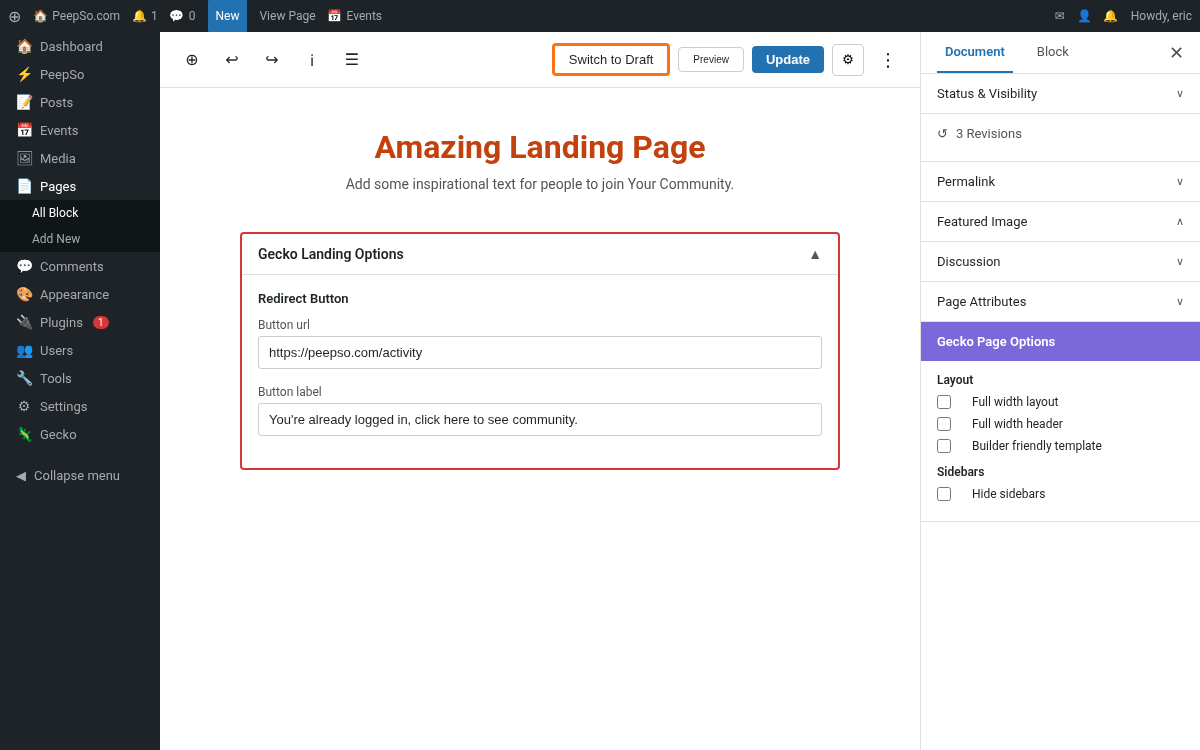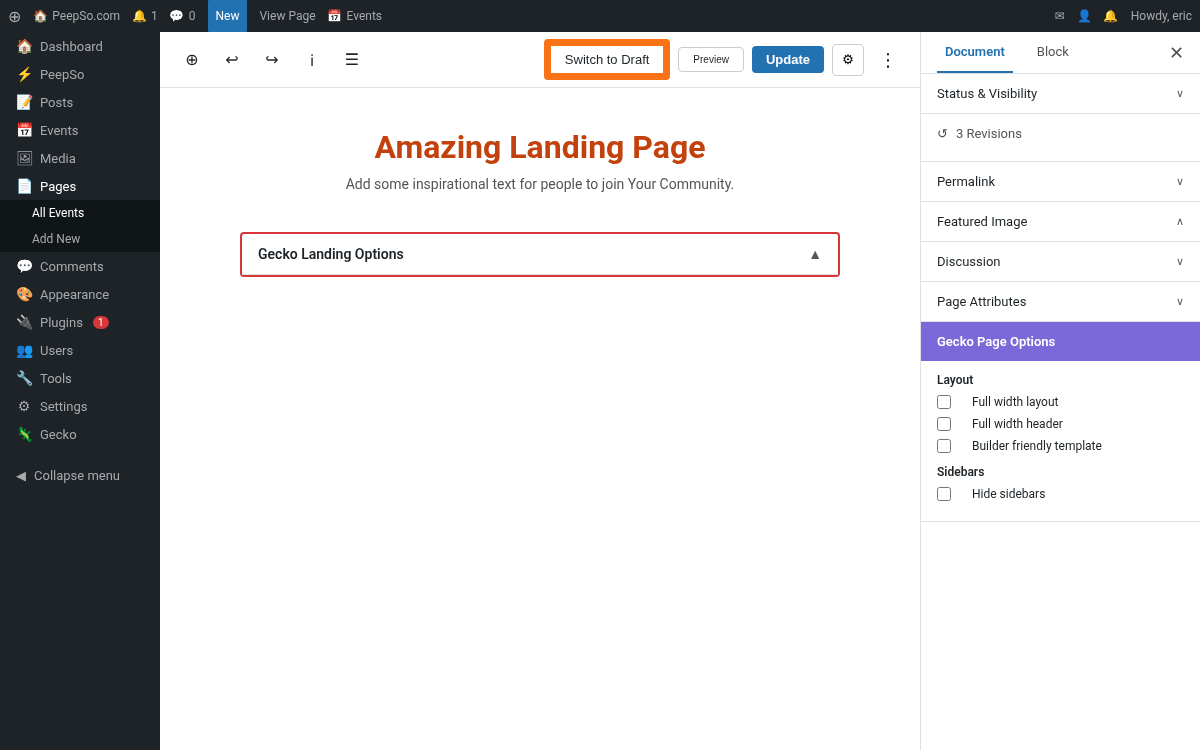--- a/index.html
+++ b/index.html
@@ -83,21 +83,21 @@
       cursor: pointer;
       border-radius: 4px;
       display: flex;
       align-items: center;
       justify-content: center;
       font-size: 16px;
       color: #1d2327;
     }
     .toolbar-spacer { flex: 1; }
     .toolbar-right { display: flex; align-items: center; gap: 8px; }
-    .btn-switch-draft { background: transparent; border: 7px solid #f97316; border-radius: 4px; padding: 6px 14px; cursor: pointer; font-size: 13px; color: #1d2327; }
+    .btn-switch-draft { background: transparent; border: 3px solid #f97316; border-radius: 4px; padding: 6px 14px; cursor: pointer; font-size: 13px; color: #1d2327; }
     .btn-preview { background: transparent; border: 1px solid #ccc; border-radius: 4px; padding: 6px 14px; cursor: pointer; font-size: 10px; color: #1d2327; }
     .btn-update { background: #2271b1; color: #fff; border: none; border-radius: 4px; padding: 6px 14px; cursor: pointer; font-size: 13px; font-weight: 600; }
     .btn-settings-gear { width: 32px; height: 32px; border: 1px solid #ccc; border-radius: 4px; background: transparent; cursor: pointer; display: flex; align-items: center; justify-content: center; }
     .btn-more { width: 32px; height: 32px; background: transparent; border: none; cursor: pointer; display: flex; align-items: center; justify-content: center; font-size: 18px; }
 
     
     #editor-content {
       flex: 1;
       overflow-y: auto;
       padding: 40px 80px;
@@ -307,21 +307,21 @@
     <div class="sidebar-item">
       <span class="sidebar-icon">🖼</span>
       <span>Media</span>
     </div>
     <div class="sidebar-item active-parent" style="color:#fff;">
       <span class="sidebar-icon">📄</span>
       <span>Pages</span>
     </div>
     <div class="sidebar-submenu">
       <div class="sidebar-item active">
-        <span>All Events</span>
+        <span>All Block</span>
       </div>
       <div class="sidebar-item">
         <span>Add New</span>
       </div>
     </div>
     <div class="sidebar-item">
       <span class="sidebar-icon">💬</span>
       <span>Comments</span>
     </div>
     <div class="sidebar-item">
@@ -375,20 +375,31 @@
 
     <div id="editor-content">
       <div class="page-title-editor">Amazing Landing Page</div>
       <div class="page-subtitle">Add some inspirational text for people to join Your Community.</div>
 
       <div id="gecko-landing-box">
         <div class="gecko-box-header">
           <span class="gecko-box-title">Gecko Landing Options</span>
           <button class="gecko-box-toggle">▲</button>
         </div>
+        <div class="gecko-box-body">
+          <div class="gecko-section-title">Redirect Button</div>
+          <div class="gecko-field">
+            <div class="gecko-field-label">Button url</div>
+            <input type="text" value="https://peepso.com/activity" style="">
+          </div>
+          <div class="gecko-field">
+            <div class="gecko-field-label">Button label</div>
+            <input type="text" value="You're already logged in, click here to see community." style="">
+          </div>
+        </div>
       </div>
     </div>
   </div>
 
   <div id="right-panel">
     <div class="right-panel-tabs">
       <div class="right-panel-tab active">Document</div>
       <div class="right-panel-tab">Block</div>
       <button class="right-panel-close">✕</button>
     </div>

